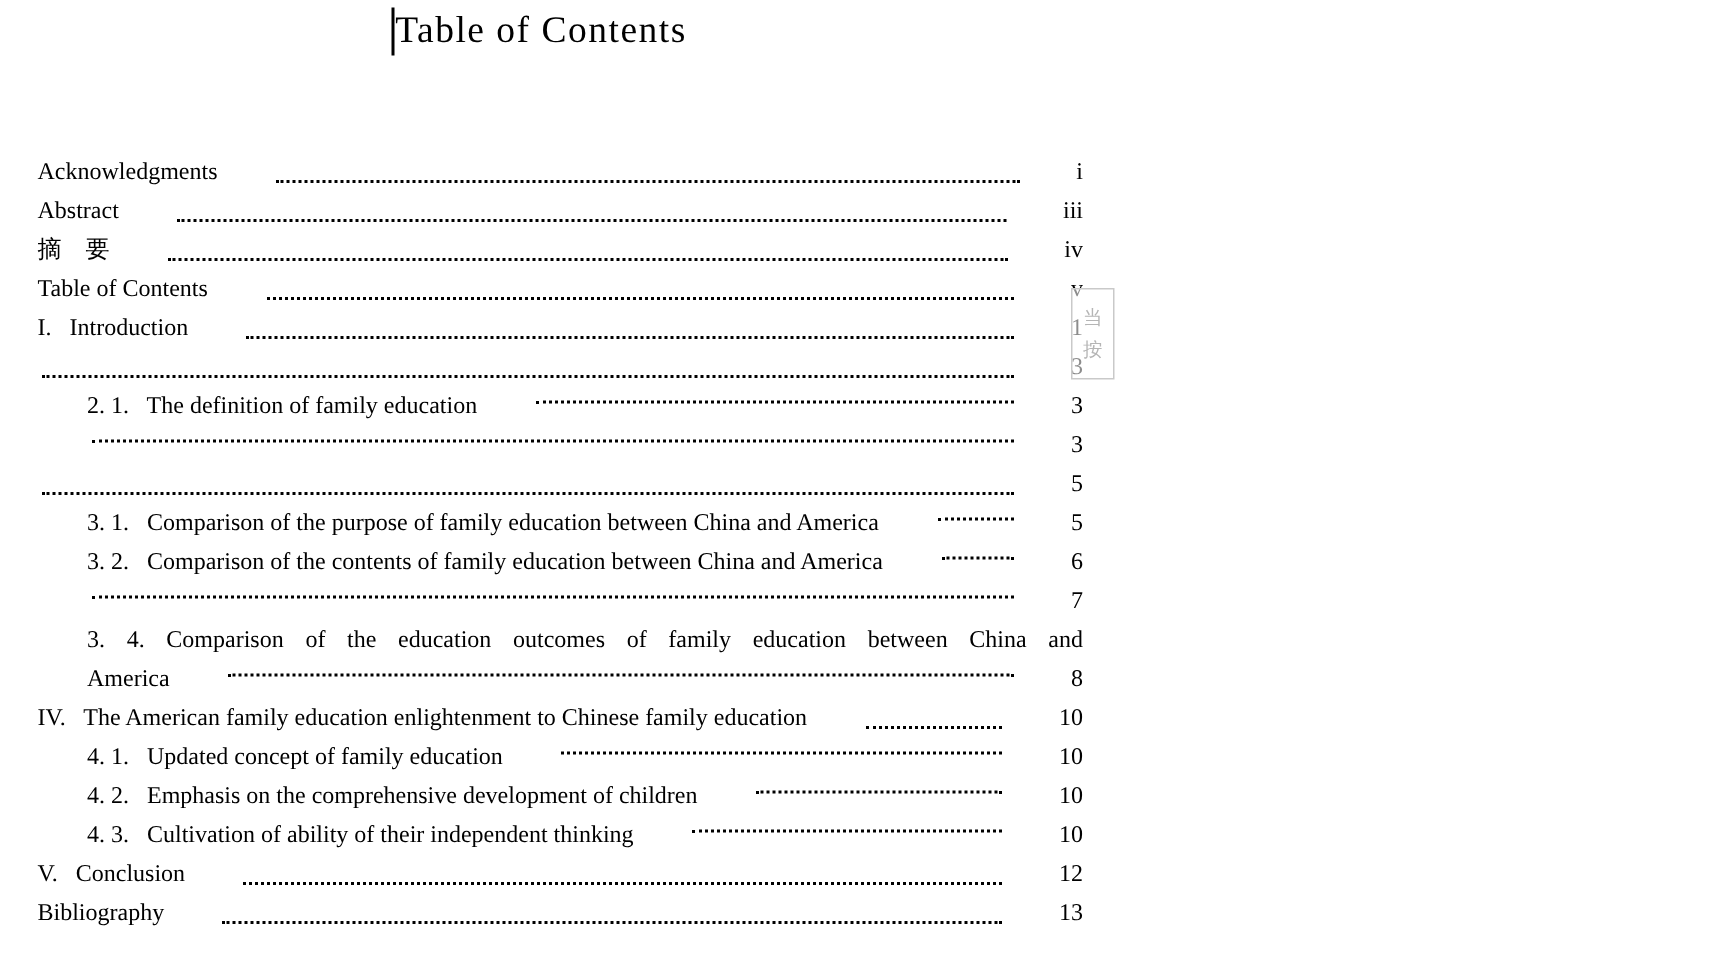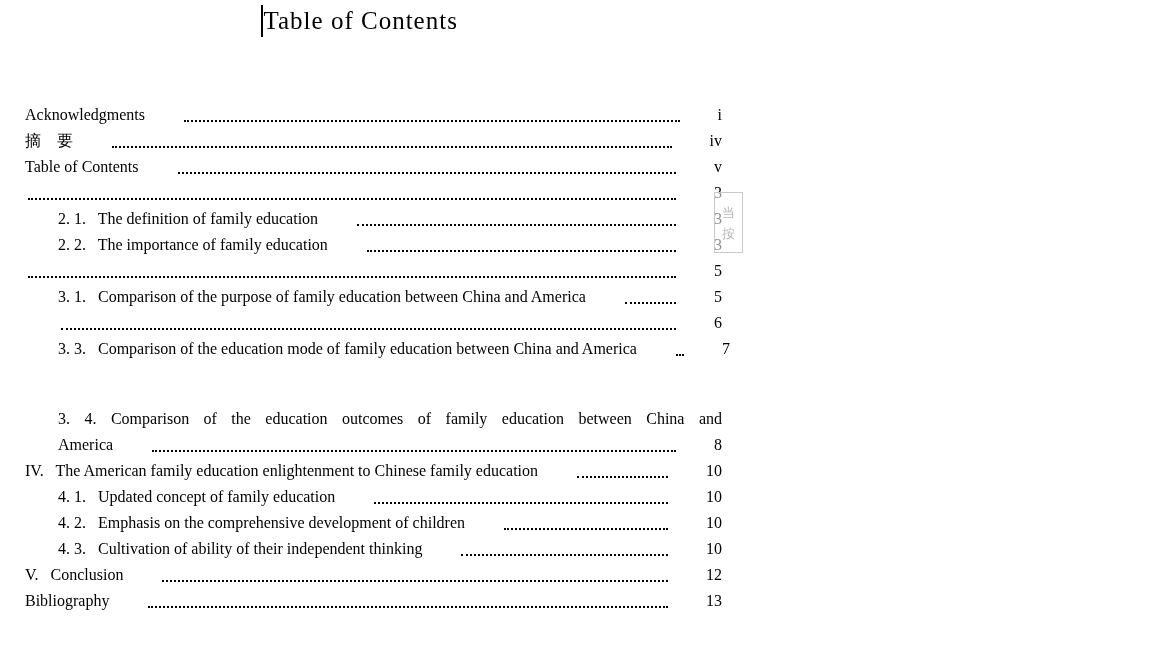--- a/index.html
+++ b/index.html
@@ -6,22 +6,22 @@
   body{
     width:1152px;height:648px;background:#ffffff;color:#000000;
     font-family:"Liberation Serif", serif;
     position:relative;overflow:hidden;
   }
   .title-row{position:absolute;left:261px;top:5px;display:flex;align-items:center;}
   .caret{width:1.5px;height:32px;background:#000;margin-right:1px;}
   .doc-title{font-size:25px;font-weight:400;margin:0;letter-spacing:1px;white-space:pre;}
   .toc{position:absolute;left:25px;top:102px;width:697px;}
   .toc-row{display:flex;line-height:26px;font-size:16px;gap:36px;}
-  .toc-row.indent{padding-left:33px;}
-  .toc-row.justify{display:block;text-align:justify;text-align-last:justify;margin-top:44px;}
+  .toc-row.indent{padding-left:33px;align-items:center;}
+  .toc-row.justify{display:block;text-align:justify;text-align-last:justify;}
   .toc-label{white-space:pre;}
   .toc-row.justify .toc-label{white-space:normal;}
   .dot-leader{flex:1;min-width:8px;border-bottom:2px dotted #000;margin:0 2px 6px 3px;}
   .page-num{white-space:pre;}
   .ime-overlay{
     position:absolute;left:714px;top:192px;width:27px;height:59px;
     border:1px solid #c9c9c9;background:rgba(255,255,255,0.55);
     display:flex;flex-direction:column;align-items:center;justify-content:center;gap:8px;
   }
   .overlay-char{
@@ -37,58 +37,67 @@
   <h1 class="doc-title">Table of Contents</h1>
 </div>
 
 <div class="toc" id="toc">
     <div class="toc-row">
       <span class="toc-label">Acknowledgments</span>
       <span class="dot-leader"></span>
       <span class="page-num">i</span>
     </div>
     <div class="toc-row">
+      <span class="toc-label">Abstract</span>
+      <span class="dot-leader"></span>
+      <span class="page-num">iii</span>
+    </div>
+    <div class="toc-row">
       <span class="toc-label">摘　要</span>
       <span class="dot-leader"></span>
       <span class="page-num">iv</span>
     </div>
     <div class="toc-row">
       <span class="toc-label">Table of Contents</span>
       <span class="dot-leader"></span>
       <span class="page-num">v</span>
+    </div>
+    <div class="toc-row">
+      <span class="toc-label">I.   Introduction</span>
+      <span class="dot-leader"></span>
+      <span class="page-num">1</span>
     </div>
     <div class="toc-row">
       <span class="dot-leader"></span>
       <span class="page-num">3</span>
     </div>
     <div class="toc-row indent">
       <span class="toc-label">2. 1.   The definition of family education</span>
       <span class="dot-leader"></span>
       <span class="page-num">3</span>
     </div>
     <div class="toc-row indent">
-      <span class="toc-label">2. 2.   The importance of family education</span>
       <span class="dot-leader"></span>
       <span class="page-num">3</span>
     </div>
     <div class="toc-row">
       <span class="dot-leader"></span>
       <span class="page-num">5</span>
     </div>
     <div class="toc-row indent">
       <span class="toc-label">3. 1.   Comparison of the purpose of family education between China and America</span>
       <span class="dot-leader"></span>
       <span class="page-num">5</span>
     </div>
     <div class="toc-row indent">
+      <span class="toc-label">3. 2.   Comparison of the contents of family education between China and America</span>
       <span class="dot-leader"></span>
       <span class="page-num">6</span>
     </div>
     <div class="toc-row indent">
-      <span class="toc-label">3. 3.   Comparison of the education mode of family education between China and America</span>
       <span class="dot-leader"></span>
       <span class="page-num">7</span>
     </div>
     <div class="toc-row indent justify"><span class="toc-label">3. 4.   Comparison of the education outcomes of family education between China and</span></div>
     <div class="toc-row indent">
       <span class="toc-label">America</span>
       <span class="dot-leader"></span>
       <span class="page-num">8</span>
     </div>
     <div class="toc-row">

